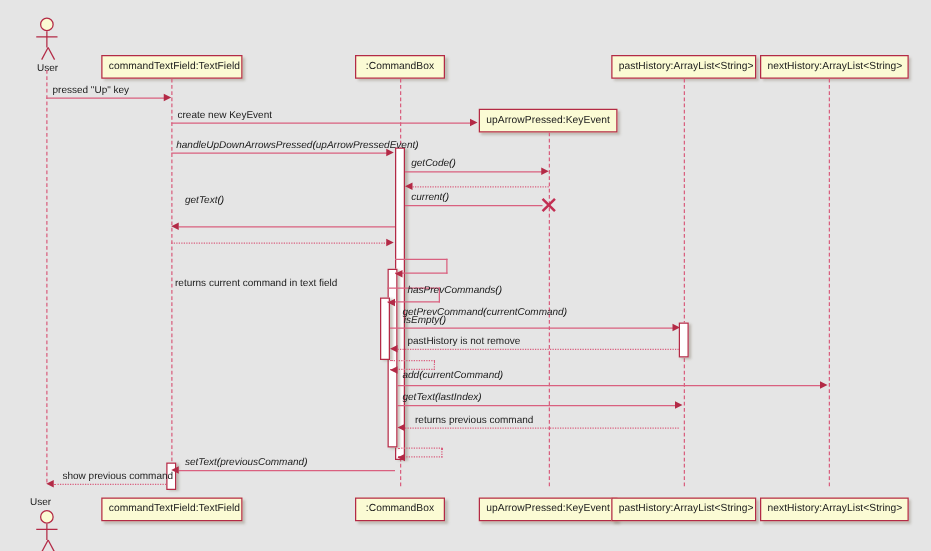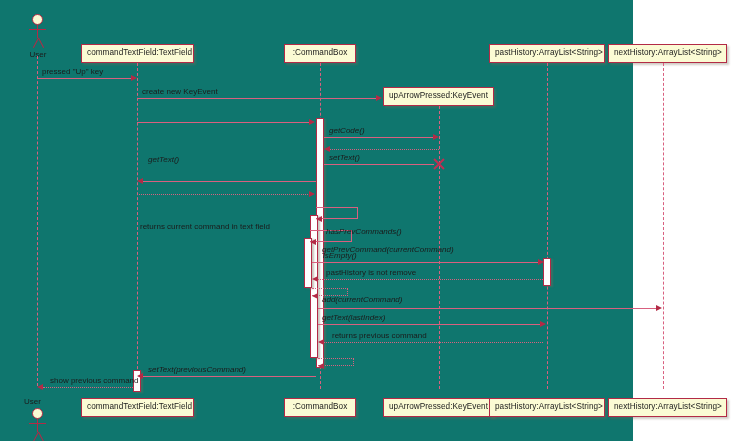--- a/index.html
+++ b/index.html
@@ -2,21 +2,21 @@
 <html><head>
 <meta charset="utf-8">
 <style>
   html,body{margin:0;padding:0;}
   body{
     width:745px;height:441px;
     background:#ffffff;
     font-family:"Liberation Sans","DejaVu Sans",sans-serif;
     overflow:hidden;
   }
-  #diagram{position:relative;width:633px;height:441px;background:#0f766e;}
+  #diagram{position:relative;width:745px;height:441px;background:#e5e5e5;}
 
   
   .lifeline{
     position:absolute;width:0;
     border-left:1.4px dashed #d9607f;
   }
   
   .pbox{
     position:absolute;
     background:#fbfbd4;
@@ -148,30 +148,31 @@
   <div class="msgline" style="left:37px;top:78px;width:96px;"></div>
   <div class="arrowR" style="left:131px;top:74.5px;"></div>
   <div class="mlabel" style="left:42px;top:68px;">pressed "Up" key</div>
 
   <div class="msgline" style="left:137px;top:98px;width:240px;"></div>
   <div class="arrowR" style="left:376px;top:94.5px;"></div>
   <div class="mlabel" style="left:142px;top:88px;">create new KeyEvent</div>
 
   <div class="msgline" style="left:137px;top:122px;width:173px;"></div>
   <div class="arrowR" style="left:309px;top:118.5px;"></div>
+  <div class="mlabel ital" style="left:141px;top:112px;">handleUpDownArrowsPressed(upArrowPressedEvent)</div>
 
   <div class="msgline" style="left:324px;top:137px;width:110px;"></div>
   <div class="arrowR" style="left:433px;top:133.5px;"></div>
   <div class="mlabel ital" style="left:329px;top:127px;">getCode()</div>
 
   <div class="msgline dotted" style="left:330px;top:149px;width:109px;"></div>
   <div class="arrowL" style="left:324px;top:145.5px;"></div>
 
   <div class="msgline" style="left:324px;top:164px;width:110px;"></div>
-  <div class="mlabel ital" style="left:329px;top:154px;">setText()</div>
+  <div class="mlabel ital" style="left:329px;top:154px;">current()</div>
   <div class="destroyx" style="left:432px;top:157px;">
       <i></i>
       <i></i>
     </div>
 
   <div class="msgline" style="left:143px;top:181px;width:173px;"></div>
   <div class="arrowL" style="left:137px;top:177.5px;"></div>
   <div class="mlabel ital" style="left:148px;top:156px;">getText()</div>
 
   <div class="msgline dotted" style="left:137px;top:194px;width:173px;"></div>

